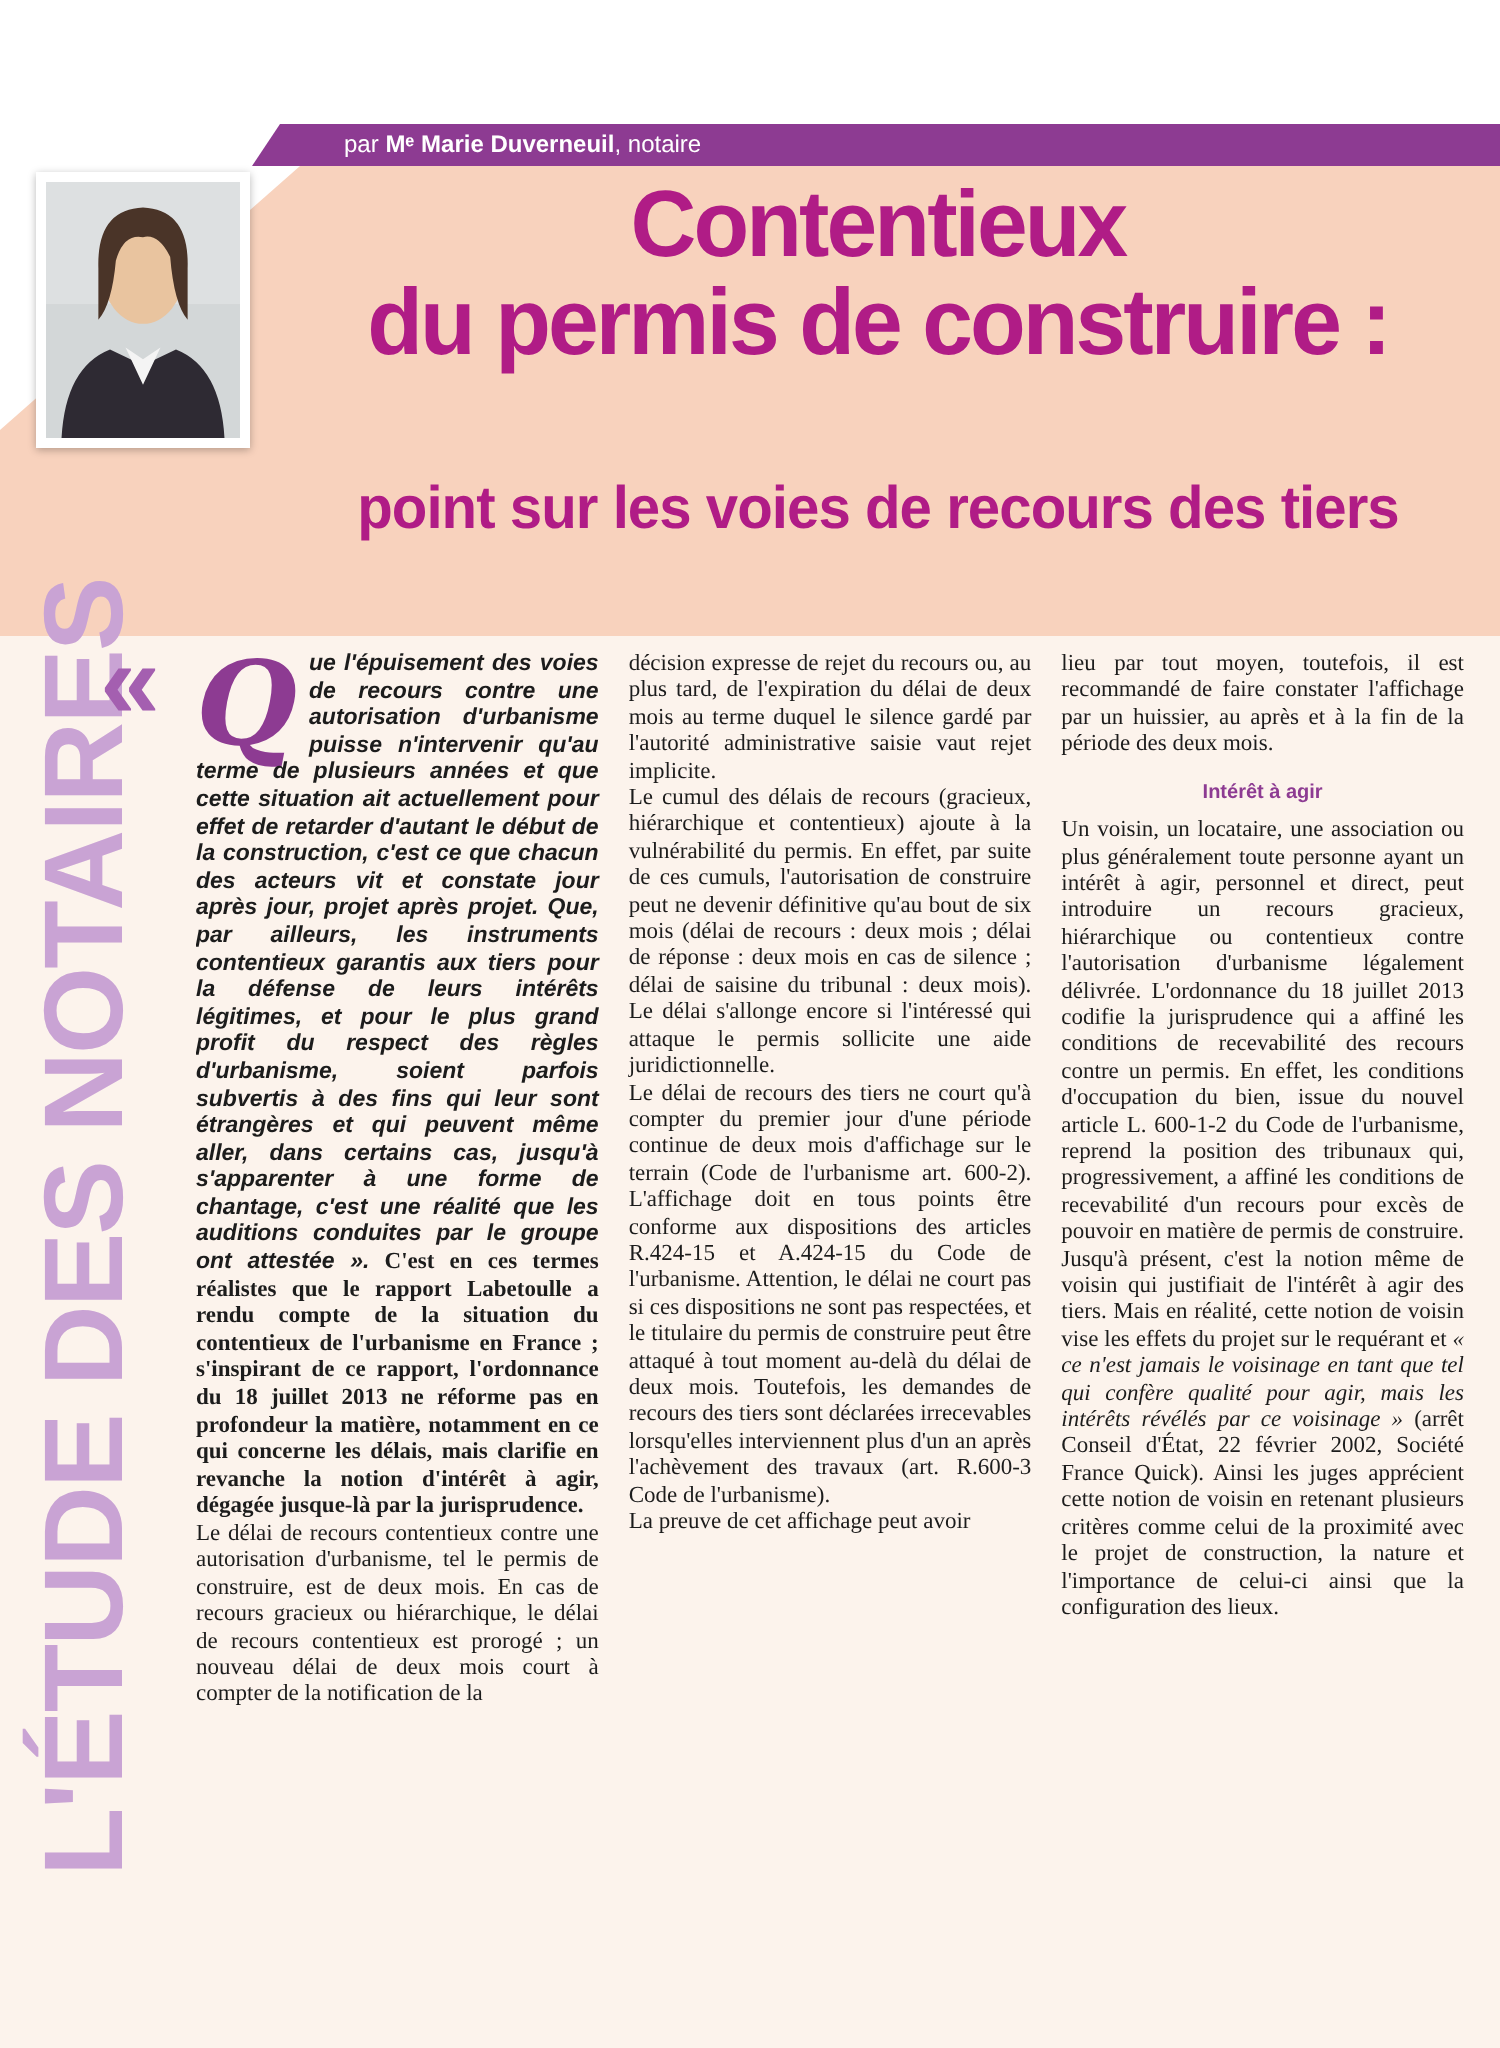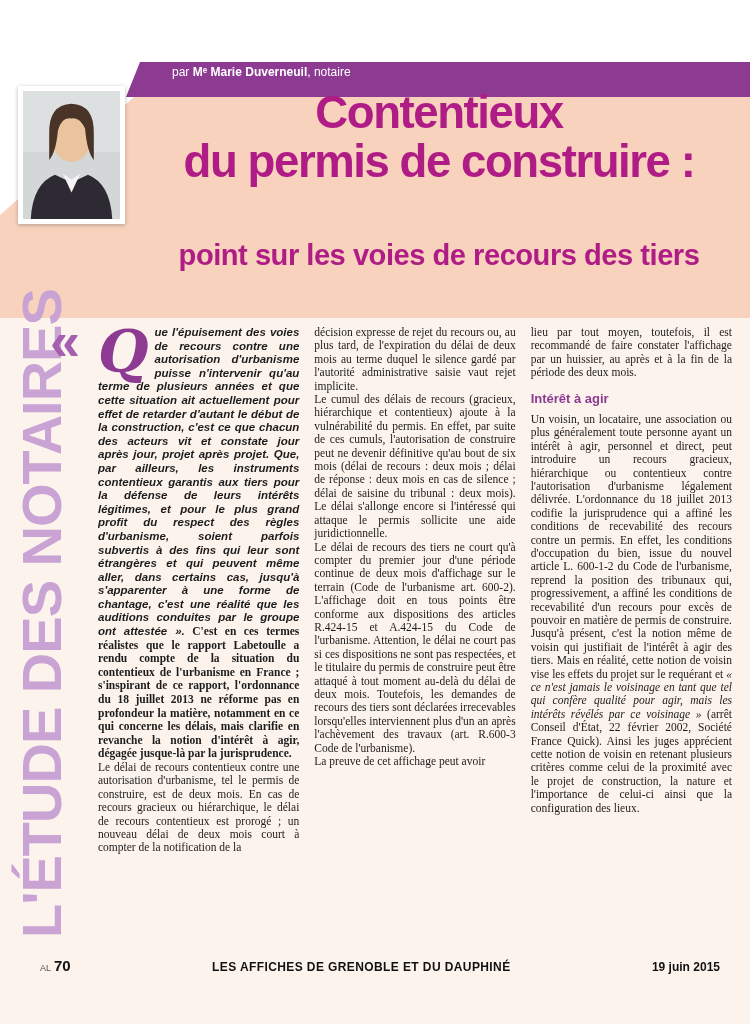--- a/index.html
+++ b/index.html
@@ -16,21 +16,21 @@
   .header-bg{
     position:absolute;left:0;top:83px;width:750px;height:235px;
     background:var(--header-bg,#f8d2bd);
   }
   .header-bg::before{
     content:"";position:absolute;left:0;top:0;width:150px;height:132px;
     background:#ffffff;
     clip-path:polygon(0 0,150px 0,0 132px);
   }
   .byline-band{
-    position:absolute;left:126px;right:0;top:62px;height:35px;
+    position:absolute;left:126px;right:0;top:62px;height:21px;
     background:var(--band-purple,#8d3b92);
     clip-path:polygon(14px 0,100% 0,100% 100%,0 100%);
     color:#fff;font-family:"Liberation Sans",sans-serif;font-size:12px;
     line-height:21px;padding-left:46px;box-sizing:border-box;
   }
   .byline-band .b{font-weight:700;}
   .photo{
     position:absolute;left:18px;top:86px;width:97px;height:128px;
     background:#fff;padding:5px;box-shadow:0 1px 4px rgba(0,0,0,.28);
   }
@@ -61,21 +61,21 @@
     position:absolute;left:98px;top:326px;width:634px;height:634px;
     display:flex;gap:15px;overflow:hidden;
   }
   .col{flex:1 1 0;min-width:0;}
   .col p{
     margin:0;text-align:justify;font-size:11.5px;line-height:13.4px;
     color:var(--text,#1c1c1c);hyphens:auto;font-family:Liberation Serif, serif;-webkit-hyphens:auto;
   }
   .col h3{
     font-family:"Liberation Sans",sans-serif;color:var(--heading-purple,#8d3b92);
-    font-size:13px;font-weight:700;line-height:1.25;
+    font-size:10px;font-weight:700;text-align:center;line-height:1.25;
     margin:11px 0 6px;white-space:pre-line;
   }
   .col p.intro{
     font-family:"Liberation Sans",sans-serif;font-style:italic;font-weight:700;
     line-height:13.6px;
   }
   .col p.intro .run-r{
     font-style:normal;font-weight:700;font-family:"Liberation Serif",serif;
   }
   .run-i{font-style:italic;}
@@ -138,21 +138,14 @@
         <p><span>Le délai de recours des tiers ne court qu'à compter du premier jour d'une période continue de deux mois d'affichage sur le terrain (Code de l'urbanisme art. 600-2). L'affichage doit en tous points être conforme aux dispositions des articles R.424-15 et A.424-15 du Code de l'urbanisme. Attention, le délai ne court pas si ces dispositions ne sont pas respectées, et le titulaire du permis de construire peut être attaqué à tout moment au-delà du délai de deux mois. Toutefois, les demandes de recours des tiers sont déclarées irrecevables lorsqu'elles interviennent plus d'un an après l'achèvement des travaux (art. R.600-3 Code de l'urbanisme).</span></p>
         <p><span>La preuve de cet affichage peut avoir</span></p>
       </div>
       <div class="col">
         <p><span>lieu par tout moyen, toutefois, il est recommandé de faire constater l'affichage par un huissier, au après et à la fin de la période des deux mois.</span></p>
         <h3>Intérêt à agir</h3>
         <p><span>Un voisin, un locataire, une association ou plus généralement toute personne ayant un intérêt à agir, personnel et direct, peut introduire un recours gracieux, hiérarchique ou contentieux contre l'autorisation d'urbanisme légalement délivrée. L'ordonnance du 18 juillet 2013 codifie la jurisprudence qui a affiné les conditions de recevabilité des recours contre un permis. En effet, les conditions d'occupation du bien, issue du nouvel article L. 600-1-2 du Code de l'urbanisme, reprend la position des tribunaux qui, progressivement, a affiné les conditions de recevabilité d'un recours pour excès de pouvoir en matière de permis de construire. Jusqu'à présent, c'est la notion même de voisin qui justifiait de l'intérêt à agir des tiers. Mais en réalité, cette notion de voisin vise les effets du projet sur le requérant et </span><span class="run-i">« ce n'est jamais le voisinage en tant que tel qui confère qualité pour agir, mais les intérêts révélés par ce voisinage »</span><span> (arrêt Conseil d'État, 22 février 2002, Société France Quick). Ainsi les juges apprécient cette notion de voisin en retenant plusieurs critères comme celui de la proximité avec le projet de construction, la nature et l'importance de celui-ci ainsi que la configuration des lieux.</span></p>
       </div>
     </div>
 
-  <div class="footer">
-    <div class="footer-left">
-      <span class="al">AL</span><span class="num">70</span>
-    </div>
-    <div class="journal">LES AFFICHES DE GRENOBLE ET DU DAUPHINÉ</div>
-    <div class="date">19 juin 2015</div>
-  </div>
 
 </div>
 
 </body></html>

